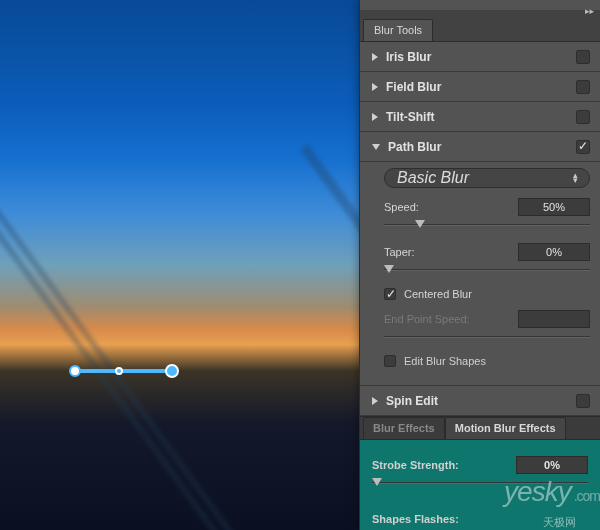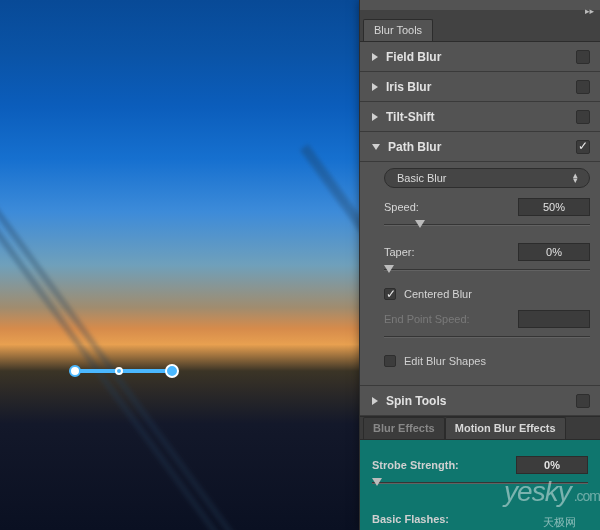--- a/index.html
+++ b/index.html
@@ -58,21 +58,21 @@
   .tri-r { border-top:4px solid transparent; border-bottom:4px solid transparent; border-left:6px solid #d0d0d0; }
   .tri-d { border-left:4px solid transparent; border-right:4px solid transparent; border-top:6px solid #d0d0d0; }
   .sec-title { flex:1; font-size:12px; font-weight:bold; color:#e2e2e2; }
   .chk { width:14px; height:14px; border:1px solid #2e2e2e; background:#3c3c3c; border-radius:2px; position:relative;}
   .chk.on::after { content:"✓"; position:absolute; left:1px; top:-2px; font-size:12px; color:#e8e8e8;}
   .chk-sm { width:12px; height:12px; }
   
   .pb-body { background:#535353; padding:6px 10px 8px 24px; border-bottom:1px solid #3a3a3a; }
   .select { height:20px; background:#454545; border:1px solid #2e2e2e; border-radius:10px;
     display:flex; align-items:center; padding:0 8px 0 12px; margin-bottom:10px; }
-  .select span { flex:1; font-size:11px; color:#dcdcdc; }
+  .select span { flex:1; font-size:16px; color:#dcdcdc;font-style:italic; }
   .sel-arr { width:8px; font-size:9px; color:#c8c8c8; line-height:5px; }
   
   .row { display:flex; align-items:center; margin-top:2px; }
   .row-label { flex:1; font-size:11px; color:#d6d6d6; }
   .row-label.dim { color:#7a7a7a; }
   .valbox { width:72px; height:18px; background:#3c3c3c; border:1px solid #2c2c2c;
     font-size:11px; color:#e2e2e2; text-align:center; line-height:16px; }
   .valbox.dim { color:#3c3c3c; }
   .slider { position:relative; height:16px; margin-bottom:8px; margin-top:3px; }
   .trackline { position:absolute; left:0; right:0; top:5px; height:1px; background:#353535; box-shadow:0 1px 0 #626262;}
@@ -110,26 +110,26 @@
 <div class="panelcol">
   <div class="panel-top">
     <span class="collapse-ic">▸▸</span>
   </div>
   <div class="tabbar">
     <div class="tab">Blur Tools</div>
   </div>
 
   <div class="section-hdr">
     <div class="tri tri-r"></div>
+    <div class="sec-title">Iris Blur</div>
+    <div class="chk"></div>
+  </div>
+  <div class="section-hdr">
+    <div class="tri tri-r"></div>
     <div class="sec-title">Field Blur</div>
-    <div class="chk"></div>
-  </div>
-  <div class="section-hdr">
-    <div class="tri tri-r"></div>
-    <div class="sec-title">Iris Blur</div>
     <div class="chk"></div>
   </div>
   <div class="section-hdr">
     <div class="tri tri-r"></div>
     <div class="sec-title">Tilt-Shift</div>
     <div class="chk"></div>
   </div>
 
   <div class="section-hdr">
     <div class="tri tri-d"></div>
@@ -174,41 +174,41 @@
     </div>
 
     <div class="inline-chk dim">
       <div class="chk chk-sm"></div>
       <span>Edit Blur Shapes</span>
     </div>
   </div>
 
   <div class="section-hdr">
     <div class="tri tri-r"></div>
-    <div class="sec-title">Spin Tools</div>
+    <div class="sec-title">Spin Edit</div>
     <div class="chk"></div>
   </div>
 
   <div class="fxsec">
     <div class="fxtabs">
       <div class="fxtab inactive">Blur Effects</div>
       <div class="fxtab active">Motion Blur Effects</div>
     </div>
     <div class="fxbody">
       <div class="row fxrow">
         <div class="row-label">Strobe Strength:</div>
         <div class="valbox">0%</div>
       </div>
       <div class="slider">
         <div class="trackline"></div>
         <div class="thumb" style="left:0%"></div>
       </div>
       <div style="height:10px"></div>
       <div class="row fxrow">
-        <div class="row-label">Basic Flashes:</div>
+        <div class="row-label">Shapes Flashes:</div>
       </div>
     </div>
   </div>
 </div>
 
 <div class="watermark">
   <span>yesky</span><span class="com">.com</span>
 </div>
 <div class="wmsub">天极网</div>
 

